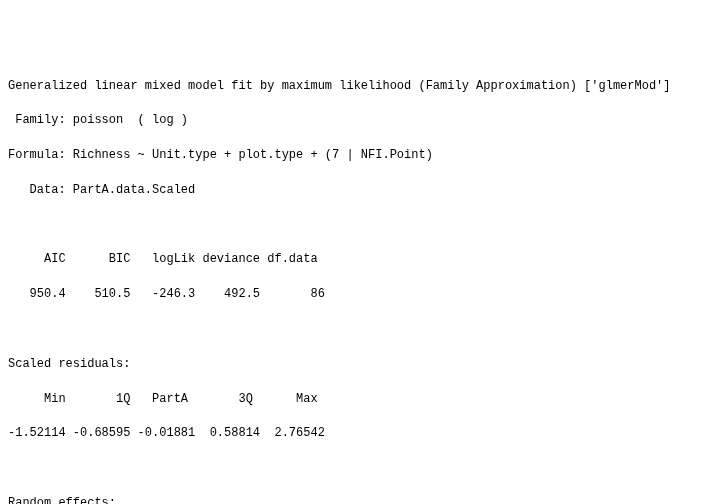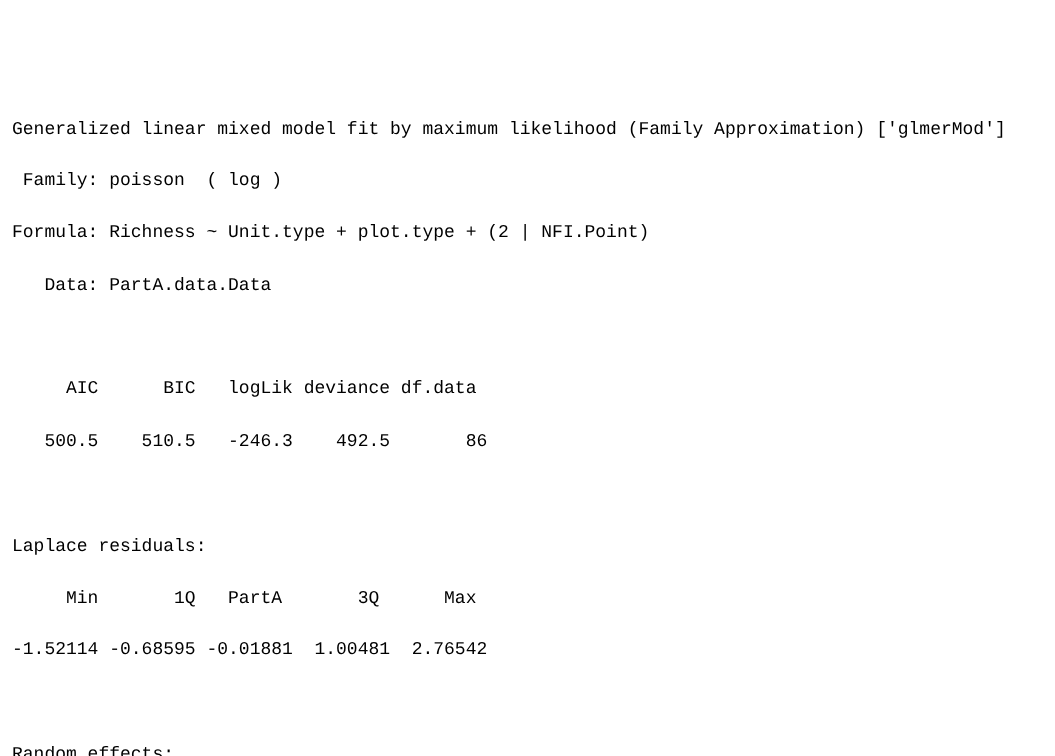--- a/index.html
+++ b/index.html
@@ -15,37 +15,37 @@
   </style>
 </head>
 <body>
 
 
 
 <span>Generalized linear mixed model fit by maximum likelihood (Family Approximation) ['glmerMod']</span>
 
 <span> Family: poisson  ( log )</span>
 
-<span>Formula: Richness ~ Unit.type + plot.type + (2 | NFI.Point)</span>
+<span>Formula: Richness ~ Unit.type + plot.type + (7 | NFI.Point)</span>
 
-<span>   Data: PartA.data.Data</span>
+<span>   Data: PartA.data.Scaled</span>
 
 
 
 <span>     AIC      BIC   logLik deviance df.data </span>
 
-<span>   500.5    510.5   -246.3    492.5       86 </span>
+<span>   950.4    510.5   -246.3    492.5       86 </span>
 
 
 
-<span>Laplace residuals: </span>
+<span>Scaled residuals: </span>
 
 <span>     Min       1Q   PartA       3Q      Max </span>
 
-<span>-1.52114 -0.68595 -0.01881  1.00481  2.76542 </span>
+<span>-1.52114 -0.68595 -0.01881  0.58814  2.76542 </span>
 
 
 
 <span>Random effects:</span>
 
 
 
 
 
 

